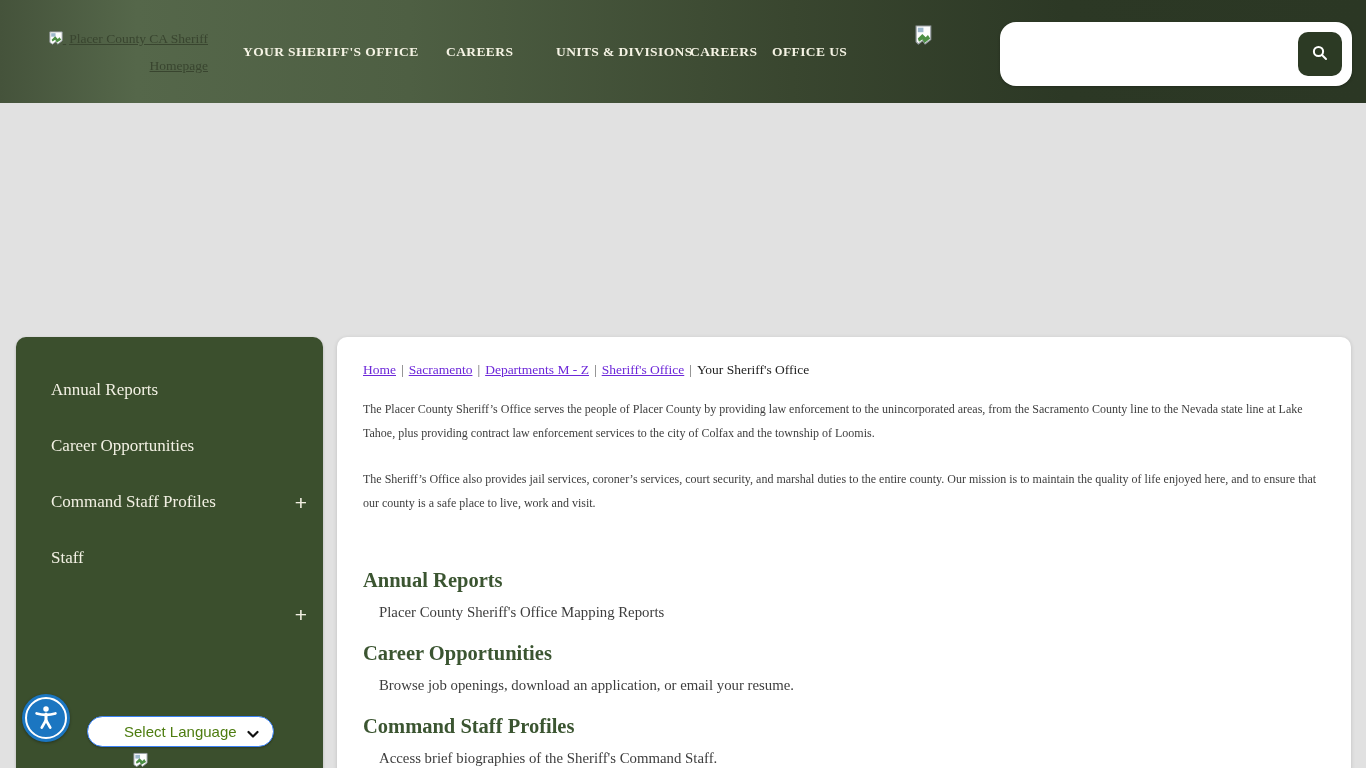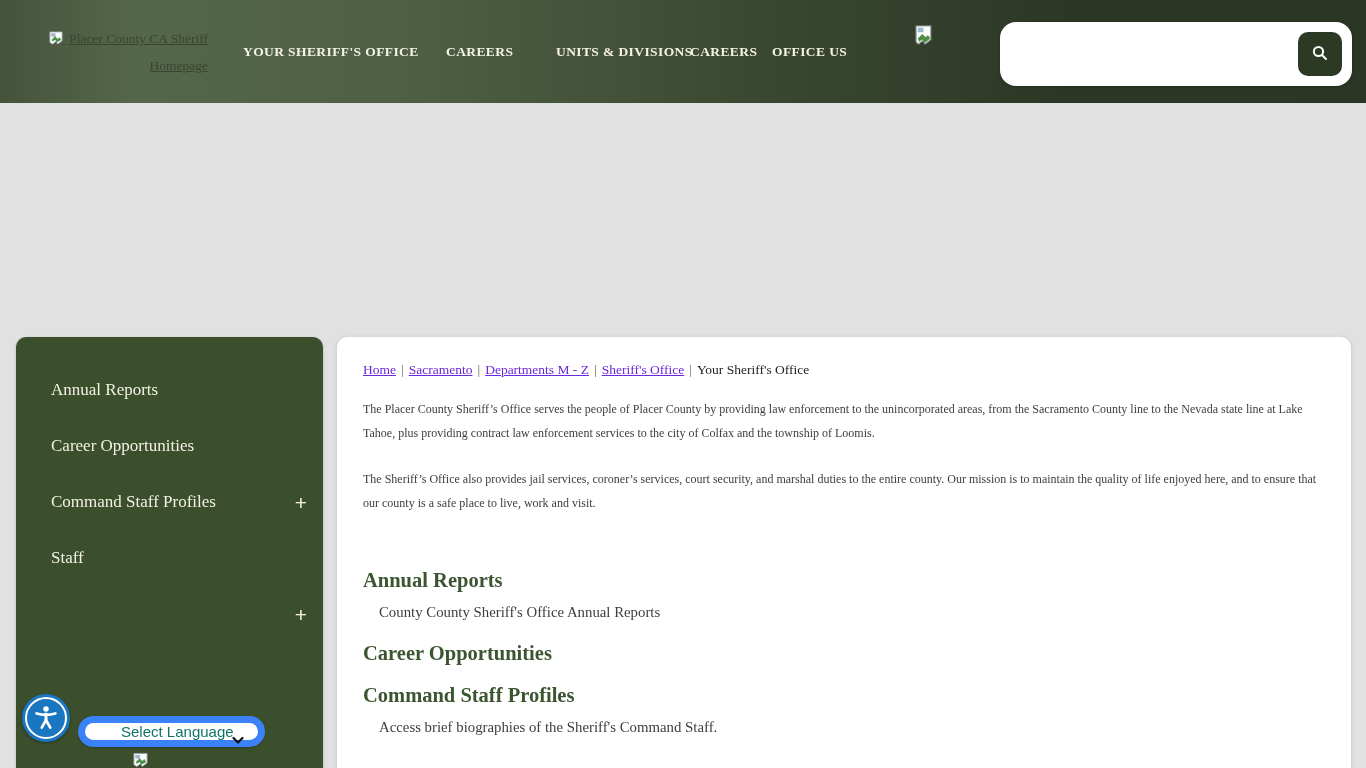--- a/index.html
+++ b/index.html
@@ -70,25 +70,25 @@
     position:absolute; left:22px; top:694px; width:48px; height:48px;
     background:#1b76c1; border:none; border-radius:50%; cursor:pointer;
     box-shadow:0 1px 3px rgba(0,0,0,.35); z-index:5;
     display:flex; align-items:center; justify-content:center;
   }
   .a11y-btn::after {
     content:""; position:absolute; inset:3px; border:2px solid #fff; border-radius:50%;
   }
 
   .lang-select {
-    position:absolute; left:78px; top:716px; width:187px; height:31px;
-    background:#fff; border:7px solid #3b82f6; border-radius:16px;
+    position:absolute; left:87px; top:716px; width:187px; height:31px;
+    background:#fff; border:1px solid #3b82f6; border-radius:16px;
     display:flex; align-items:center; cursor:pointer; z-index:4;
     font-family:"Liberation Sans","DejaVu Sans",sans-serif;
-    font-size:15px; color:#0f766e;
+    font-size:15px; color:#4d7c0f;
     box-shadow:0 1px 2px rgba(0,0,0,.25);
   }
   .lang-select .lbl { padding-left:36px; }
   .lang-select .chev { position:absolute; right:13px; top:9px; }
 
   .translate-bimg { position:absolute; left:133px; top:752px; z-index:3; }
 
   
   .card {
     position:absolute; left:337px; top:337px; width:1014px; height:520px;
@@ -216,20 +216,21 @@
 <main class="card">
 
   <div class="breadcrumb">
     <a>Home</a><span class="sep">|</span><a>Sacramento</a><span class="sep">|</span><a>Departments M - Z</a><span class="sep">|</span><a>Sheriff's Office</a><span class="sep">|</span><span class="current">Your Sheriff's Office</span>
   </div>
 
   <p class="body-par">The Placer County Sheriff’s Office serves the people of Placer County by providing law enforcement to the unincorporated areas, from the Sacramento County line to the Nevada state line at Lake Tahoe, plus providing contract law enforcement services to the city of Colfax and the township of Loomis.</p>
   <p class="body-par">The Sheriff’s Office also provides jail services, coroner’s services, court security, and marshal duties to the entire county. Our mission is to maintain the quality of life enjoyed here, and to ensure that our county is a safe place to live, work and visit.</p>
 
   <h2 class="section-h first">Annual Reports</h2>
-  <p class="section-sub">County County Sheriff's Office Annual Reports</p>
+  <p class="section-sub">Placer County Sheriff's Office Mapping Reports</p>
 
   <h2 class="section-h next">Career Opportunities</h2>
+  <p class="section-sub">Browse job openings, download an application, or email your resume.</p>
 
   <h2 class="section-h next">Command Staff Profiles</h2>
   <p class="section-sub">Access brief biographies of the Sheriff's Command Staff.</p>
 
 </main>
 
 </body></html>

